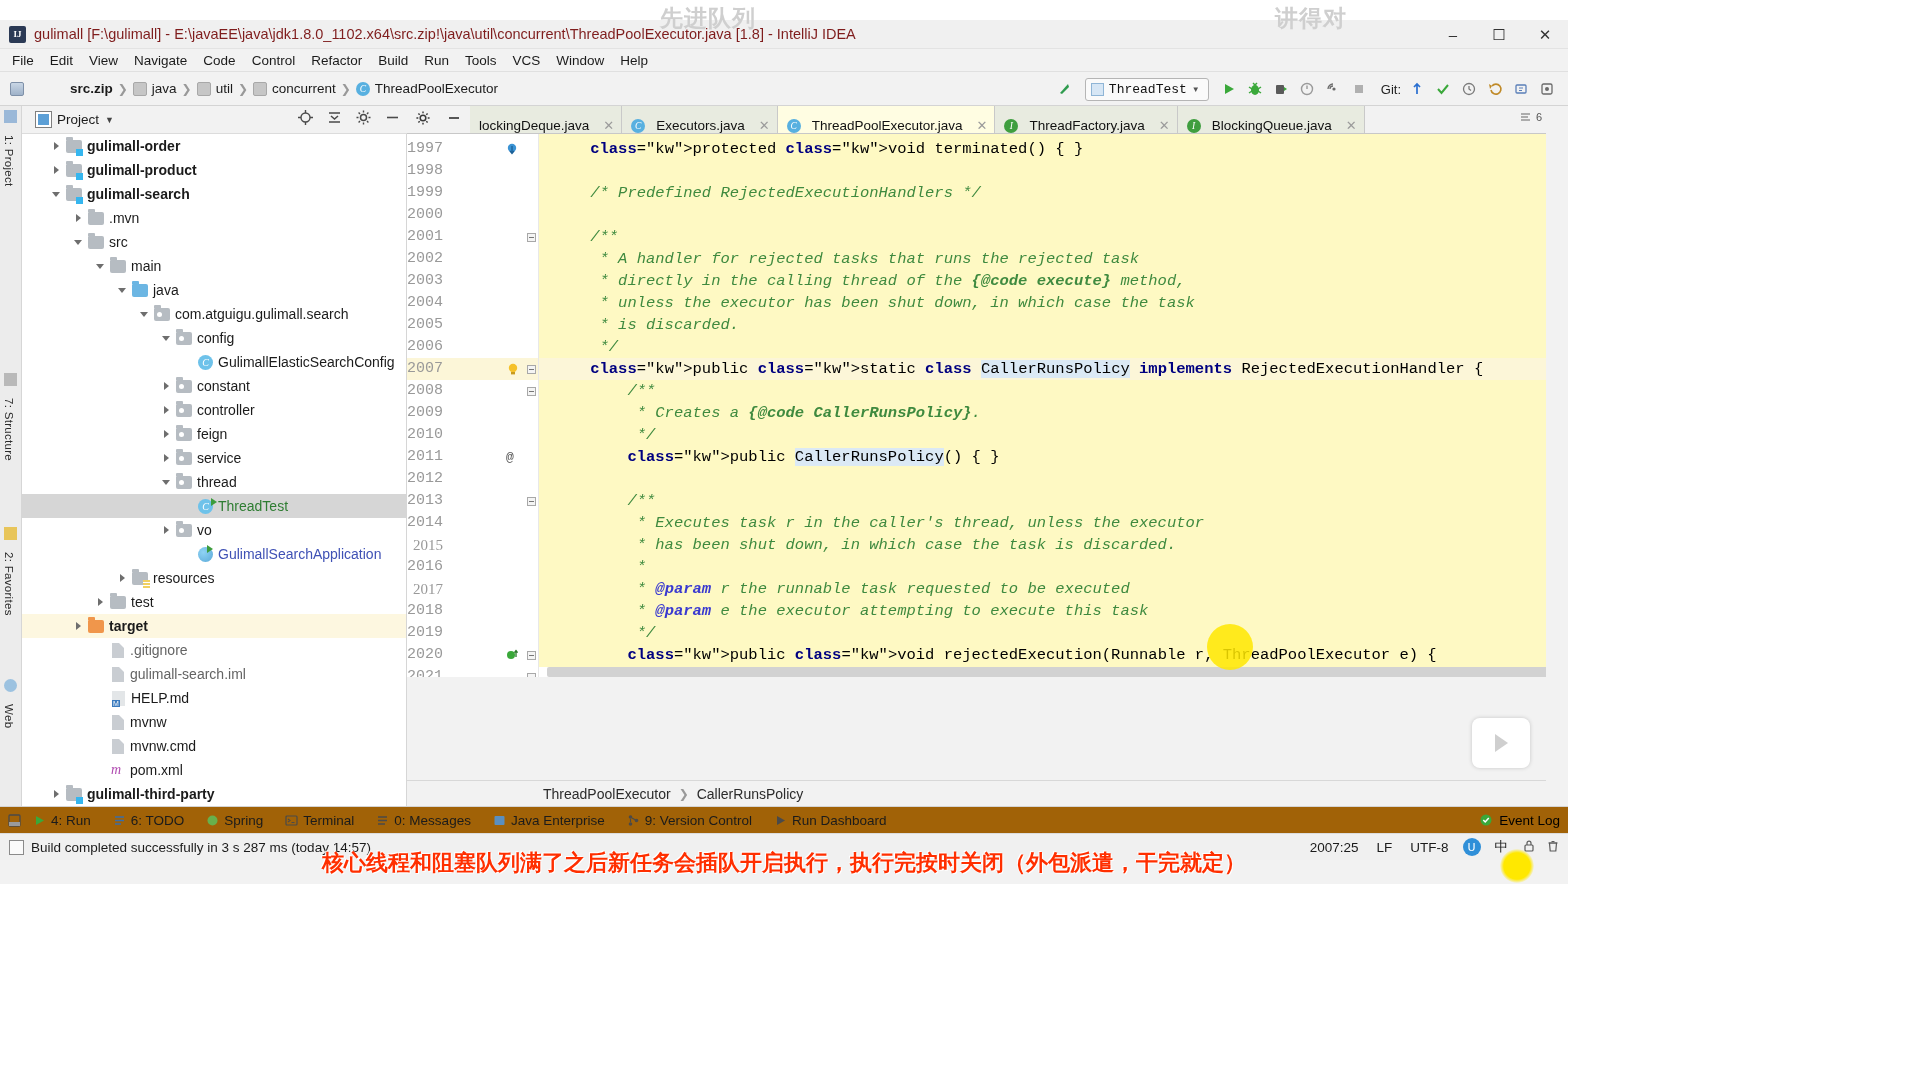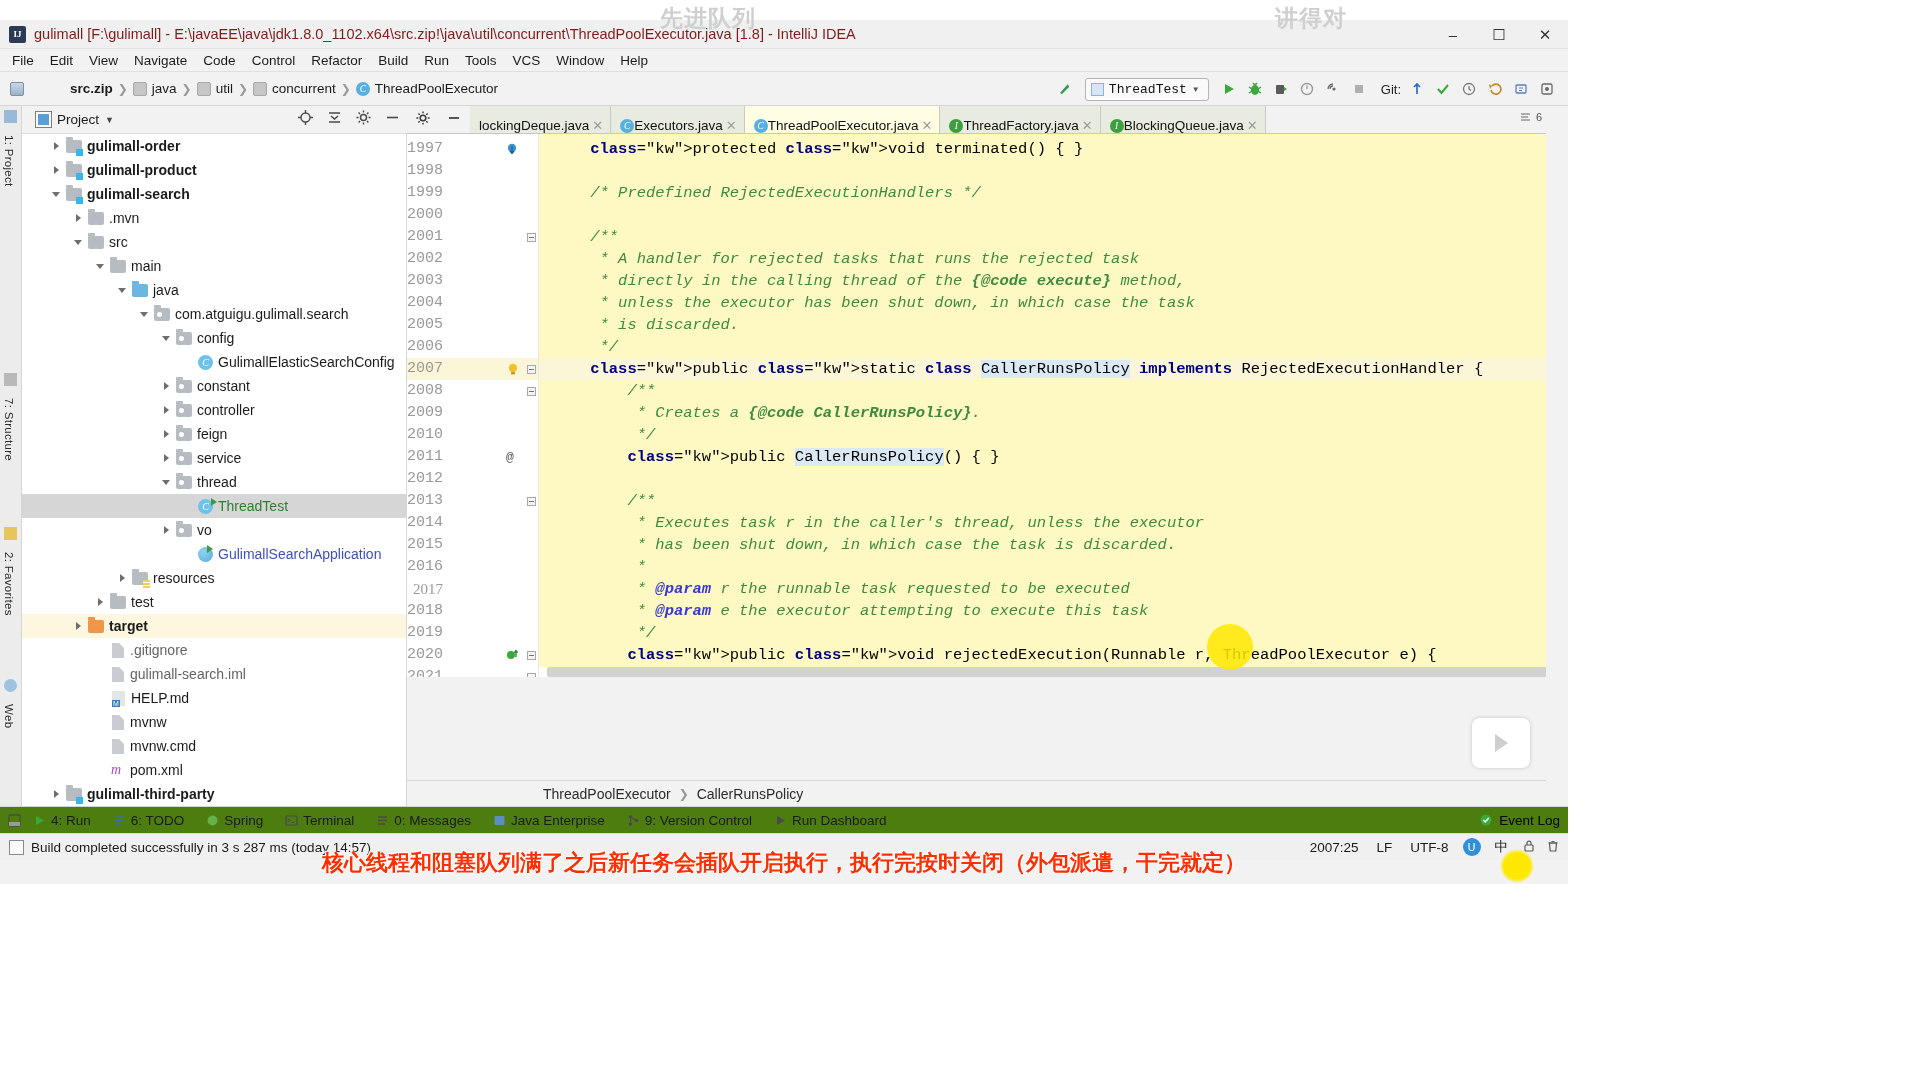--- a/index.html
+++ b/index.html
@@ -197,21 +197,21 @@
   .lbl-grey  { color: #646464; }
 
   
   .tabs {
     position: absolute; left: 407px; top: 106px; width: 1139px; height: 28px;
     background: #f2f2f2; display: flex; align-items: stretch;
     border-bottom: 1px solid #c8c8c8;
   }
   .tab-gearzone { width: 63px; display:flex; align-items:center; justify-content: space-around; }
   .tab {
-    display: flex; align-items: center; gap: 0;
+    display: flex; align-items: center; gap: 11px;
     padding: 12px 7px 0 9px; font-size: 13.5px; color: #111;
     border-right: 1px solid #c9c9c9; background: #e8ebe0; white-space: nowrap;
   }
   .tab.active { background: #fffde2; }
   .tab .tclose { color:#9b9b9b; font-size: 13px; margin-left: 3px; }
   .tico {
     width: 14px; height: 14px; border-radius: 50%; color:#fff; font-size: 9.5px;
     display:flex; align-items:center; justify-content:center;
     font-family:"Liberation Serif",serif; font-style: italic; flex:0 0 auto;
   }
@@ -266,21 +266,21 @@
     position:absolute; left: 407px; top: 780px; width: 1139px; height: 26px;
     background:#f2f2f2; display:flex; align-items:center; border-top:1px solid #d8d8d8;
     font-size: 14px; color:#2b2b2b;
   }
   .ed-crumb .c1 { margin-left: 136px; }
   .ed-crumb .sp { margin: 0 8px; color:#999; font-size: 12px;}
 
   
   .bottombar {
     position:absolute; left:0; top:806px; width:1568px; height:27px;
-    background:#4d7c0f; border-top:1px solid #d4d4d4; display:flex; align-items:center;
+    background:#a16207; border-top:1px solid #d4d4d4; display:flex; align-items:center;
   }
   .bb-item { display:flex; align-items:center; gap:5px; padding: 0 11px; font-size:13.5px; color:#1b1b1b; }
   .bb-right { position:absolute; right: 8px; display:flex; align-items:center; gap:6px; font-size:13.5px;}
 
   
   .statusbar {
     position:absolute; left:0; top:833px; width:1568px; height:27px;
     background:#f0f0f0; border-top:1px solid #dcdcdc; display:flex; align-items:center;
     font-size: 13.5px; color:#1b1b1b;
   }
@@ -780,21 +780,21 @@
         <div class="ln" style="top: 312px;">2011</div>
         <div class="gmark" style="top: 312px;">
           <span style="font-size:13px;color:#555;font-family:'Liberation Mono',monospace;">@</span>
         </div>
         <div class="ln" style="top: 334px;">2012</div>
         <div class="ln" style="top: 356px;">2013</div>
         <div class="fold" style="top: 356px;">
           <span class="fold-box"></span>
         </div>
         <div class="ln" style="top: 378px;">2014</div>
-        <div class="ln" style="top: 400px;">2015</div>
+        <div class="ln" style="top: 400px; font-family: Liberation Serif, serif;">2015</div>
         <div class="ln" style="top: 422px;">2016</div>
         <div class="ln" style="top: 444px; font-family: Liberation Serif, serif;">2017</div>
         <div class="ln" style="top: 466px;">2018</div>
         <div class="ln" style="top: 488px;">2019</div>
         <div class="ln" style="top: 510px;">2020</div>
         <div class="gmark" style="top: 510px;">
           <svg width="16" height="14" viewBox="0 0 16 14">
             <circle cx="5" cy="7" r="4" fill="#3aa83a"></circle>
             <path d="M10 9 L10 3 M8.4 4.6 L10 2.6 L11.6 4.6" stroke="#2a7a2a" stroke-width="1.3" fill="none"></path>
           </svg>

